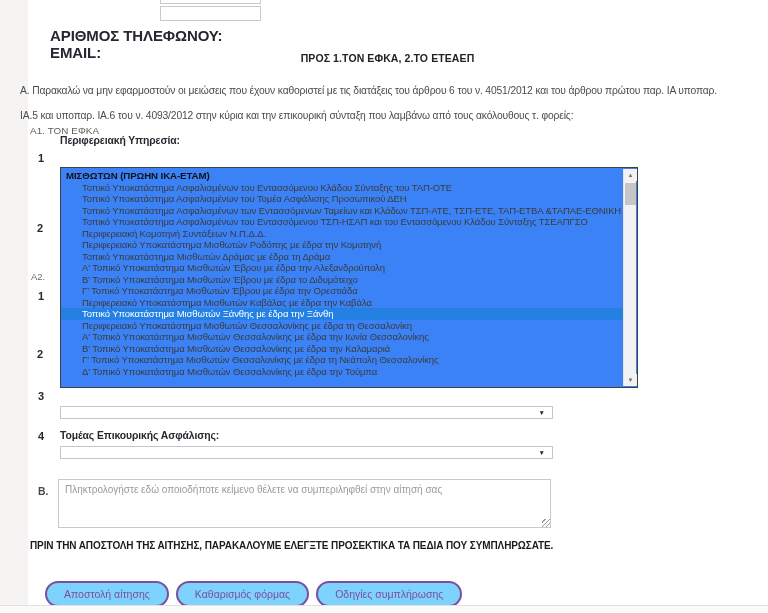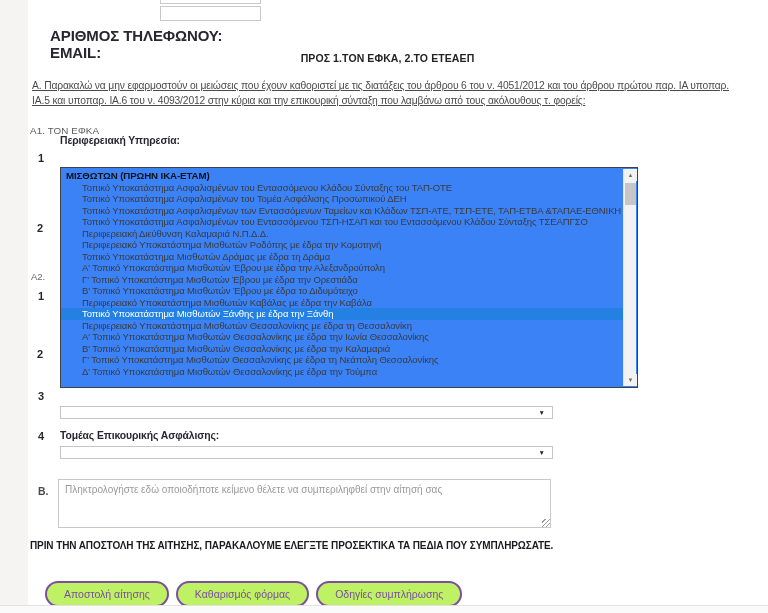--- a/index.html
+++ b/index.html
@@ -8,21 +8,21 @@
 
   .left-strip { position:absolute; left:0; top:0; width:28px; height:606px; background:#f6f3f3; }
   .bottom-strip { position:absolute; left:0; top:605px; width:768px; height:8px; background:#fafafa; border-top:1px solid #e2e0e0; }
 
   .lbl { position:absolute; font-size:15px; font-weight:bold; color:#28262e; letter-spacing:-0.1px;margin-top:36px; }
   .txt-input { position:absolute; background:#fff; border:1px solid #c9c9c9; font-size:10px; color:#333; padding:0 4px; }
 
   .form-heading { position:absolute; left:30px; top:52px; width:715px; text-align:center;
     font-size:10.5px; font-weight:bold; color:#222; letter-spacing:0.1px; }
 
-  .para { position:absolute; left:32px; top:78px; width:716px; font-size:10.3px; color:#4b4b4b; line-height:15px; letter-spacing:-0.15px;text-decoration:underline; }
+  .para { position:absolute; left:20px; top:78px; width:716px; font-size:10.3px; color:#4b4b4b; line-height:25px; letter-spacing:-0.15px; }
   .section-lbl { position:absolute; font-size:9.8px; color:#5c5c5c; letter-spacing:0.1px; }
 
   .field-num { position:absolute; font-size:11px; font-weight:bold; color:#28262e; }
   .field-label { position:absolute; font-size:10.4px; font-weight:bold; color:#28262e; letter-spacing:-0.1px; }
 
   .select { position:absolute; background:#fff; border:1px solid #c6c6c6; }
   .select .caret { position:absolute; right:7px; top:50%; transform:translateY(-54%); font-size:6.5px; color:#222; }
 
   .margin-num { position:absolute; font-size:11px; font-weight:bold; color:#28262e; }
   .margin-num.gray { font-size:9.5px; font-weight:normal; color:#6a6a6a; }
@@ -44,21 +44,21 @@
   textarea.comment { position:absolute; left:58px; top:479px; width:493px; height:49px;
     border:1px solid #c9c9c9; resize:none; font-family:"Liberation Sans", sans-serif;
     font-size:10px; color:#333; padding:4px 6px; outline:none; }
   textarea.comment::placeholder { color:#9a9a9a; }
   .resize-grip { position:absolute; left:542px; top:519px; width:8px; height:8px;
     background:repeating-linear-gradient(135deg, transparent 0 2px, #9a9a9a 2px 3px); }
 
   .warning { position:absolute; left:30px; top:540px; font-size:10px; font-weight:bold; color:#1c1b22; letter-spacing:-0.1px; }
 
   .btn-row { position:absolute; left:45px; top:581px; display:flex; gap:7px; }
-  .pill-btn { border:2px solid #7a4f9e; border-radius:14px; background:#bef264; color:#7a4f9e;
+  .pill-btn { border:2px solid #7a4f9e; border-radius:14px; background:#7dd3fc; color:#7a4f9e;
     font-family:"Liberation Sans", sans-serif; font-size:10.5px; padding:5px 17px; cursor:pointer; white-space:nowrap; }
 
   .clip-label { top:-9px; }
 </style>
 </head>
 <body>
 
 <div id="page">
   <div class="left-strip"></div>
 
@@ -86,26 +86,26 @@
   <span class="margin-num" style="left:37px; top:348px;">2</span>
   <span class="margin-num" style="left:38px; top:390px;">3</span>
 
   <div class="listbox">
     <div class="list-items">
         <div class="dd-item dd-group">ΜΙΣΘΩΤΩΝ (ΠΡΩΗΝ ΙΚΑ-ΕΤΑΜ)</div>
         <div class="dd-item">Τοπικό Υποκατάστημα Ασφαλισμένων του Εντασσόμενου Κλάδου Σύνταξης του ΤΑΠ-ΟΤΕ</div>
         <div class="dd-item">Τοπικό Υποκατάστημα Ασφαλισμένων του Τομέα Ασφάλισης Προσωπικού ΔΕΗ</div>
         <div class="dd-item">Τοπικό Υποκατάστημα Ασφαλισμένων των Εντασσόμενων Ταμείων και Κλάδων ΤΣΠ-ΑΤΕ, ΤΣΠ-ΕΤΕ, ΤΑΠ-ΕΤΒΑ &amp;ΤΑΠΑΕ-ΕΘΝΙΚΗ</div>
         <div class="dd-item">Τοπικό Υποκατάστημα Ασφαλισμένων του Εντασσόμενου ΤΣΠ-ΗΣΑΠ και του Εντασσόμενου Κλάδου Σύνταξης ΤΣΕΑΠΓΣΟ</div>
-        <div class="dd-item">Περιφερειακή Διεύθυνση Καλαμαριά Ν.Π.Δ.Δ.</div>
+        <div class="dd-item">Περιφερειακή Κομοτηνή Συντάξεων Ν.Π.Δ.Δ.</div>
         <div class="dd-item">Περιφερειακό Υποκατάστημα Μισθωτών Ροδόπης με έδρα την Κομοτηνή</div>
         <div class="dd-item">Τοπικό Υποκατάστημα Μισθωτών Δράμας με έδρα τη Δράμα</div>
         <div class="dd-item">Α' Τοπικό Υποκατάστημα Μισθωτών Έβρου με έδρα την Αλεξανδρούπολη</div>
+        <div class="dd-item">Β' Τοπικό Υποκατάστημα Μισθωτών Έβρου με έδρα το Διδυμότειχο</div>
         <div class="dd-item">Γ' Τοπικό Υποκατάστημα Μισθωτών Έβρου με έδρα την Ορεστιάδα</div>
-        <div class="dd-item">Β' Τοπικό Υποκατάστημα Μισθωτών Έβρου με έδρα το Διδυμότειχο</div>
         <div class="dd-item">Περιφερειακό Υποκατάστημα Μισθωτών Καβάλας με έδρα την Καβάλα</div>
         <div class="dd-item dd-selected">Τοπικό Υποκατάστημα Μισθωτών Ξάνθης με έδρα την Ξάνθη</div>
         <div class="dd-item">Περιφερειακό Υποκατάστημα Μισθωτών Θεσσαλονίκης με έδρα τη Θεσσαλονίκη</div>
         <div class="dd-item">Α' Τοπικό Υποκατάστημα Μισθωτών Θεσσαλονίκης με έδρα την Ιωνία Θεσσαλονίκης</div>
         <div class="dd-item">Β' Τοπικό Υποκατάστημα Μισθωτών Θεσσαλονίκης με έδρα την Καλαμαριά</div>
         <div class="dd-item">Γ' Τοπικό Υποκατάστημα Μισθωτών Θεσσαλονίκης με έδρα τη Νεάπολη Θεσσαλονίκης</div>
         <div class="dd-item">Δ' Τοπικό Υποκατάστημα Μισθωτών Θεσσαλονίκης με έδρα την Τούμπα</div>
       </div>
     <div class="scrollbar">
       <div class="sb-arrow up">▲</div>

